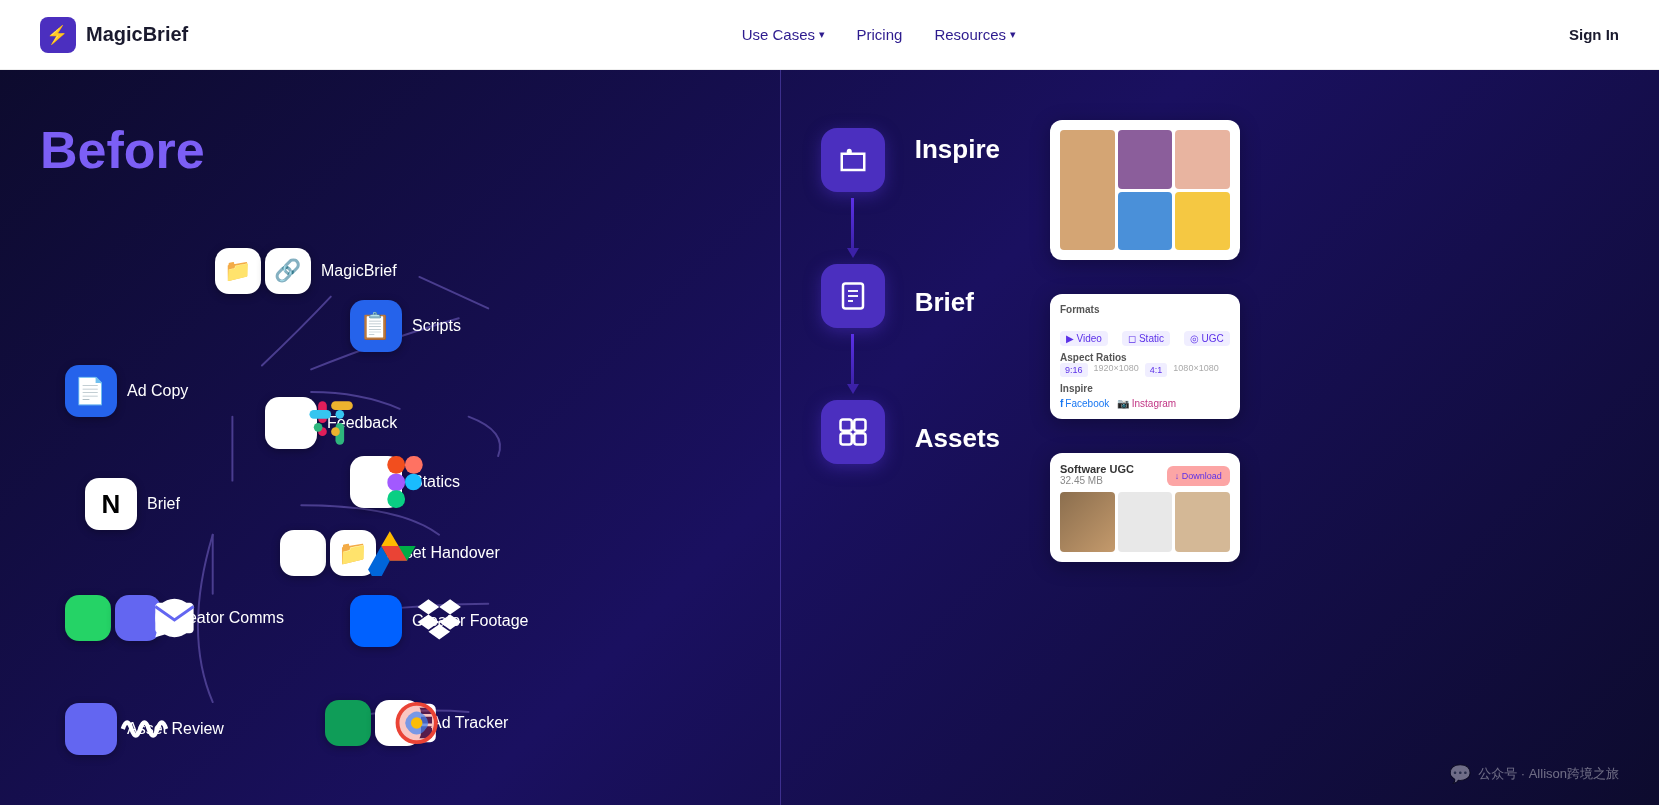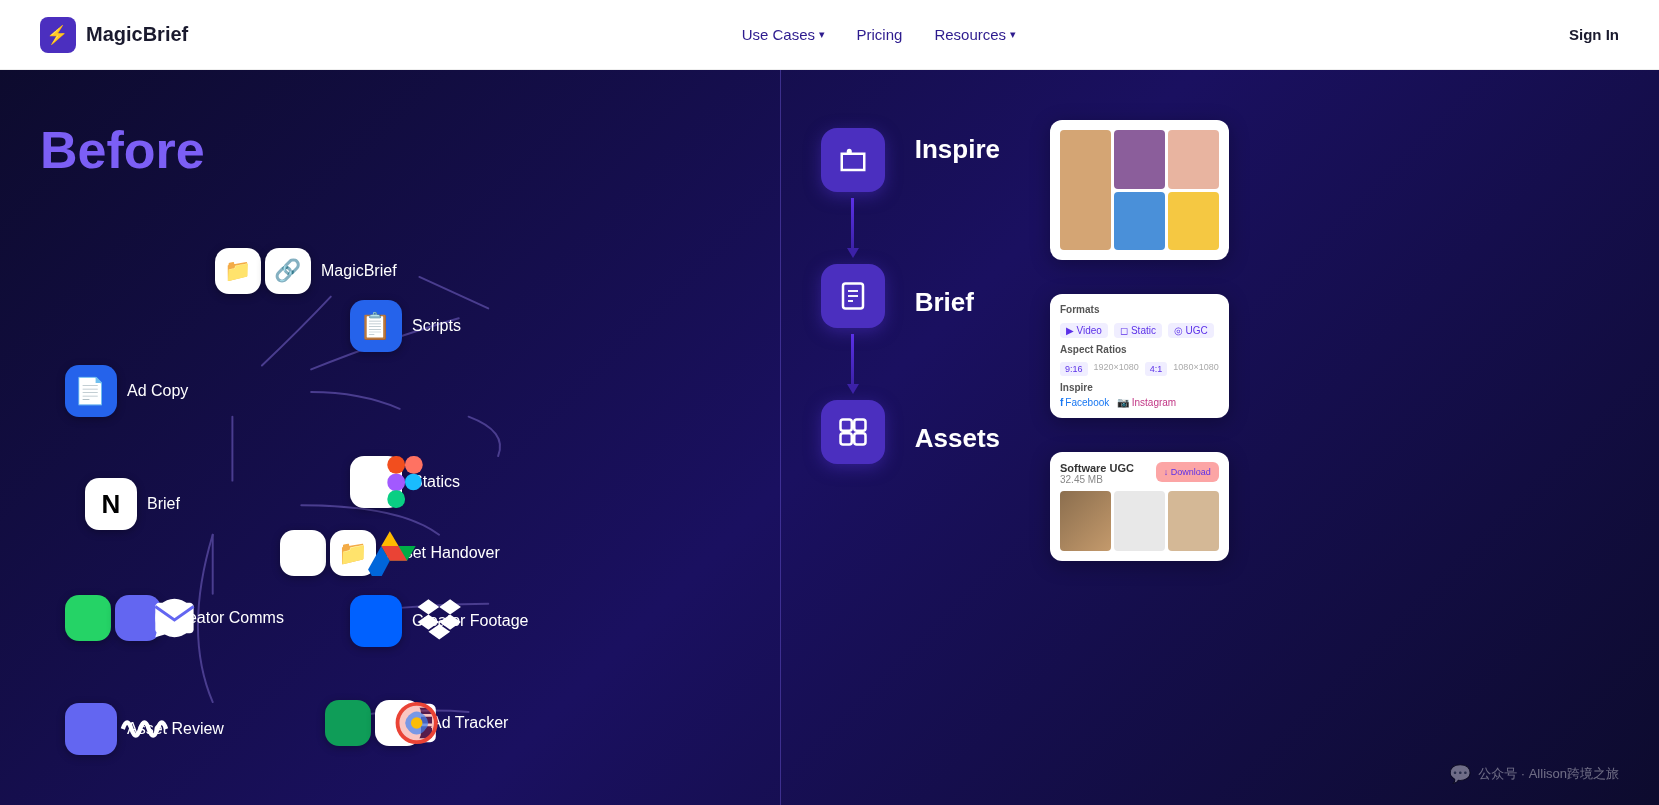--- a/index.html
+++ b/index.html
@@ -156,20 +156,35 @@
       <div class="node" style="top:90px; left:310px;">
         <div class="node-icon" style="background:#2563eb;">📋</div>
         <span class="node-label">Scripts</span>
       </div>
 
       <div class="node" style="top:155px; left:25px;">
         <div class="node-icon" style="background:#2563eb;">📄</div>
         <span class="node-label">Ad Copy</span>
       </div>
 
+      <div class="node" style="top:187px; left:225px;">
+        <div class="node-icon">
+          <svg width="28" height="28" viewBox="0 0 24 24">
+            <rect x="6" y="2" width="4" height="10" rx="2" fill="#E01E5A"></rect>
+            <rect x="6" y="14" width="4" height="4" rx="2" fill="#E01E5A"></rect>
+            <rect x="14" y="12" width="4" height="10" rx="2" fill="#2EB67D"></rect>
+            <rect x="4" y="12" width="4" height="4" rx="2" fill="#2EB67D"></rect>
+            <rect x="2" y="6" width="10" height="4" rx="2" fill="#36C5F0"></rect>
+            <rect x="14" y="6" width="4" height="4" rx="2" fill="#36C5F0"></rect>
+            <rect x="12" y="2" width="10" height="4" rx="2" fill="#ECB22E"></rect>
+            <rect x="12" y="14" width="4" height="4" rx="2" fill="#ECB22E"></rect>
+          </svg>
+        </div>
+        <span class="node-label">Feedback</span>
+      </div>
 
       <div class="node" style="top:268px; left:45px;">
         <div class="node-icon" style="background:#fff;">
           <span style="font-size:26px;color:#000;font-weight:800;">N</span>
         </div>
         <span class="node-label">Brief</span>
       </div>
 
       <div class="node" style="top:246px; left:310px;">
         <div class="node-icon">
@@ -321,52 +336,52 @@
           <div style="display:grid;grid-template-columns:1fr 1fr 1fr;grid-template-rows:1fr 1fr;gap:3px;height:120px;">
             <div style="background:#d4a574;border-radius:4px;grid-row:1/3;"></div>
             <div style="background:#8b5e9b;border-radius:4px;"></div>
             <div style="background:#e8b4a0;border-radius:4px;"></div>
             <div style="background:#4a90d9;border-radius:4px;"></div>
             <div style="background:#f5c842;border-radius:4px;"></div>
           </div>
         </div>
 
         <div class="preview-card">
-          <div style="font-size:10px;font-weight:600;color:#555;margin-bottom:8px;">Formats</div>
-          <div style="display:flex;gap:6px;margin-bottom:6px;align-items:center;">
+          <div style="font-size:10px;font-weight:600;color:#555;margin-bottom:16px;">Formats</div>
+          <div style="display:flex;gap:14px;margin-bottom:6px;align-items:center;">
             <div style="display:flex;align-items:center;gap:3px;background:#f0eeff;border-radius:4px;padding:2px 6px;">
               <span style="font-size:10px;color:#5b30e8;">▶ Video</span>
             </div>
             <div style="display:flex;align-items:center;gap:3px;background:#f0eeff;border-radius:4px;padding:2px 6px;">
               <span style="font-size:10px;color:#5b30e8;">◻ Static</span>
             </div>
             <div style="display:flex;align-items:center;gap:3px;background:#f0eeff;border-radius:4px;padding:2px 6px;">
               <span style="font-size:10px;color:#5b30e8;">◎ UGC</span>
             </div>
           </div>
-          <div style="font-size:10px;font-weight:600;color:#555;margin-bottom:7px;">Aspect Ratios</div>
+          <div style="font-size:10px;font-weight:600;color:#555;margin-bottom:0;">Aspect Ratios</div>
           <div style="display:flex;gap:6px;margin-bottom:6px;">
             <span style="font-size:9px;background:#f0eeff;color:#5b30e8;padding:2px 5px;border-radius:3px;">9:16</span>
             <span style="font-size:9px;color:#aaa;">1920×1080</span>
             <span style="font-size:9px;background:#f0eeff;color:#5b30e8;padding:2px 5px;border-radius:3px;">4:1</span>
             <span style="font-size:9px;color:#aaa;">1080×1080</span>
           </div>
           <div style="font-size:10px;font-weight:600;color:#555;margin-bottom:4px;">Inspire</div>
           <div style="display:flex;gap:8px;">
             <span style="font-size:10px;color:#1877F2;display:flex;align-items:center;gap:2px;">
               <span style="font-weight:700;color:#1877F2;">f</span> Facebook
             </span>
             <span style="font-size:10px;color:#C13584;display:flex;align-items:center;gap:2px;">
               <span>📷</span> Instagram
             </span>
           </div>
         </div>
 
         <div class="preview-card">
-          <div style="display:flex;justify-content:space-between;align-items:flex-start;margin-bottom:6px;">
+          <div style="display:flex;justify-content:space-between;align-items:flex-end;margin-bottom:6px;">
             <div>
               <div style="font-size:11px;font-weight:600;color:#333;">Software UGC</div>
               <div style="font-size:10px;color:#888;">32.45 MB</div>
             </div>
             <div style="background:#fca5a5;border-radius:6px;padding:5px 8px;display:flex;align-items:center;gap:3px;">
               <span style="font-size:9px;color:#5b30e8;">↓ Download</span>
             </div>
           </div>
           <div style="display:grid;grid-template-columns:1fr 1fr 1fr;gap:3px;height:60px;">
             <div style="background:#8b6e4e;border-radius:4px;overflow:hidden;display:flex;align-items:center;justify-content:center;">

